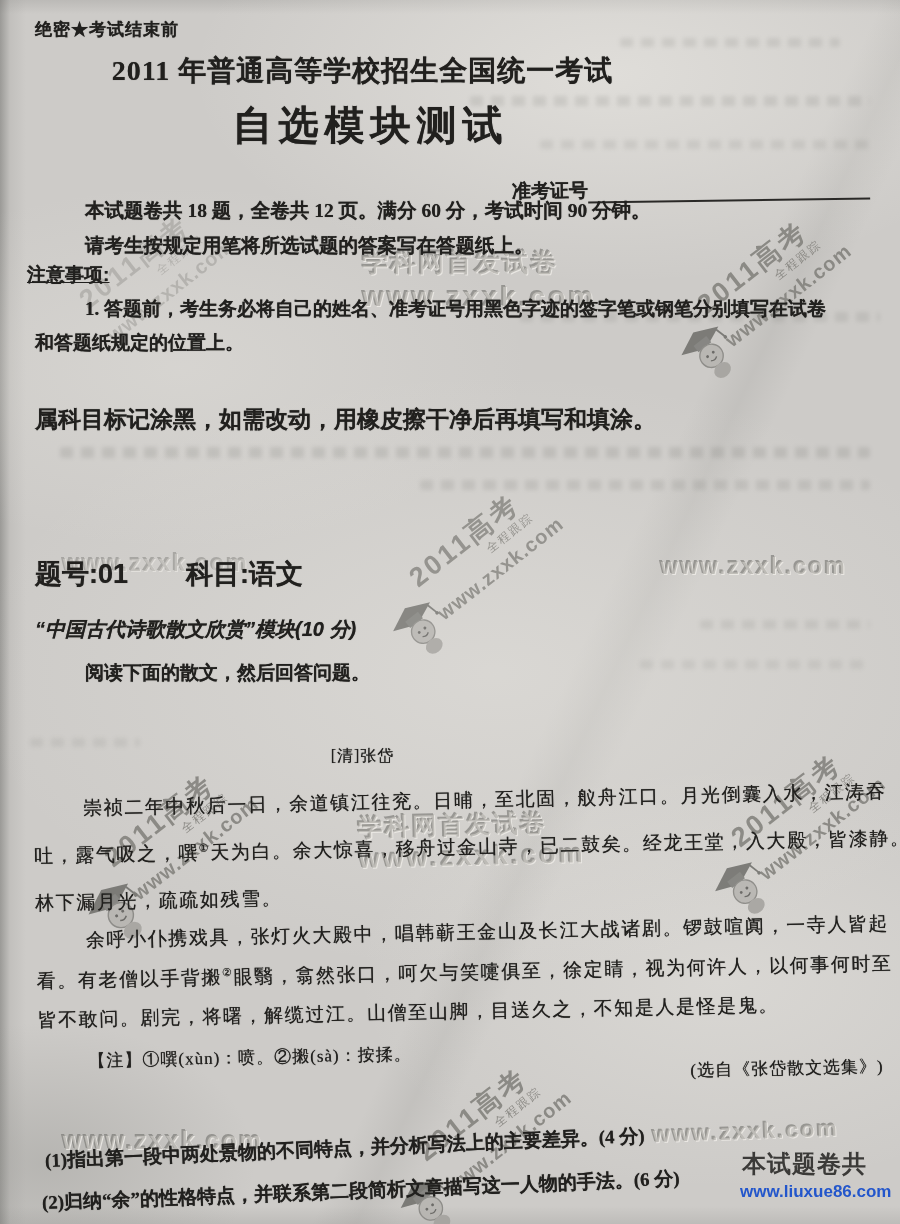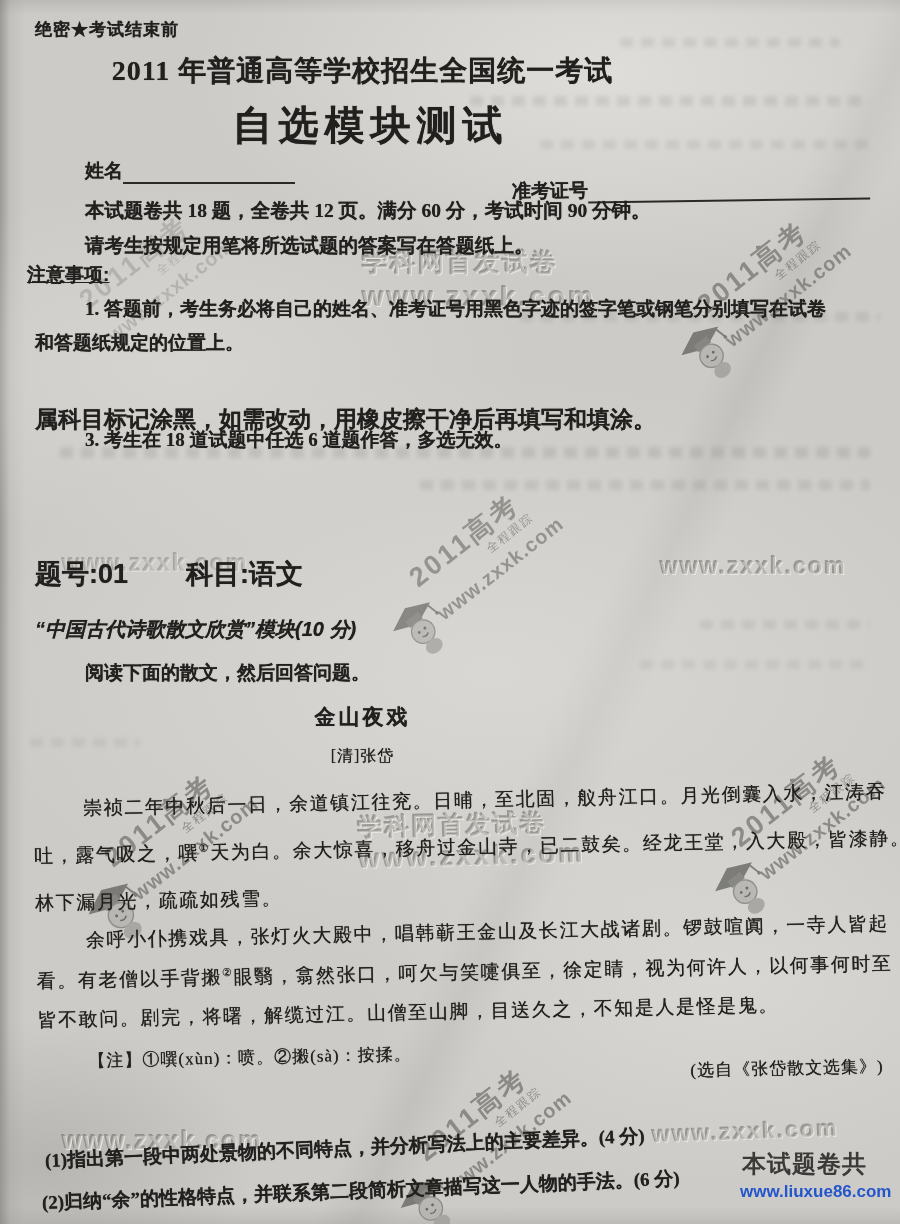--- a/index.html
+++ b/index.html
@@ -158,44 +158,39 @@
     <div class="wm-track">全程跟踪</div>
     <div class="wm-url">www.zxxk.com</div>
   </div>
 
   <div class="abs ink sans b" style="left:35px;top:18px;font-size:17px;letter-spacing:1px;">绝密★考试结束前</div>
 
   <div class="abs ink b center" style="top:52px;font-size:28px;letter-spacing:1px;">2011 年普通高等学校招生全国统一考试</div>
 
   <div class="abs ink sans b center" style="top:98px;font-size:40px;letter-spacing:6px;padding-left:8px;">自选模块测试</div>
 
-  <div class="abs ink b nowrap" style="left:85px;top:158px;font-size:19px;">
-    <span>姓名</span><span class="blank-line" style="width:172px;"></span>
-  </div>
   <div class="abs ink b nowrap" style="left:512px;top:176px;font-size:19px;transform:rotate(-0.8deg);">
     <span>准考证号</span><span class="blank-line" style="width:282px;"></span>
   </div>
 
   <div class="abs ink b nowrap" style="left:85px;top:197px;font-size:19.5px;">本试题卷共 18 题，全卷共 12 页。满分 60 分，考试时间 90 分钟。</div>
   <div class="abs ink b nowrap" style="left:85px;top:232px;font-size:19.5px;">请考生按规定用笔将所选试题的答案写在答题纸上。</div>
 
   <div class="abs ink sans b" style="left:27px;top:262px;font-size:19px;text-decoration:underline;">注意事项:</div>
 
   <div class="abs ink b nowrap" style="left:85px;top:296px;font-size:19px;">1. 答题前，考生务必将自己的姓名、准考证号用黑色字迹的签字笔或钢笔分别填写在试卷</div>
   <div class="abs ink b nowrap" style="left:35px;top:330px;font-size:19px;">和答题纸规定的位置上。</div>
   <div class="abs ink b nowrap" style="left:35px;top:404px;font-size:23px;">属科目标记涂黑，如需改动，用橡皮擦干净后再填写和填涂。</div>
-  <div class="abs ink b nowrap" style="left:85px;top:427px;font-size:19px;">3. 考生在 18 道试题中任选 6 道题作答，多选无效。</div>
 
   <div class="abs ink sans b nowrap" style="left:35px;top:556px;font-size:27px;">
     <span>题号:01</span><span style="display:inline-block;width:58px;"></span><span>科目:语文</span>
   </div>
   <div class="abs ink sans b nowrap" style="left:35px;top:616px;font-size:20px;font-style:italic;">“中国古代诗歌散文欣赏”模块(10 分)</div>
   <div class="abs ink nowrap b" style="left:85px;top:660px;font-size:19px;">阅读下面的散文，然后回答问题。</div>
 
-  <div class="abs ink b center" style="top:703px;font-size:21px;letter-spacing:3px;">金山夜戏</div>
   <div class="abs ink center" style="top:746px;font-size:16px;letter-spacing:1px;">[清]张岱</div>
 
   <div class="abs" style="left:0;top:0;width:900px;height:1224px;transform:rotate(-1.2deg);transform-origin:60px 900px;">
     <div class="abs ink prose" style="left:85px;top:796px;">崇祯二年中秋后一日，余道镇江往兖。日晡，至北固，舣舟江口。月光倒囊入水，江涛吞</div>
     <div class="abs ink prose" style="left:35px;top:843px;"><span>吐，露气吸之，噀</span><sup>①</sup><span>天为白。余大惊喜，移舟过金山寺，已二鼓矣。经龙王堂，入大殿，皆漆静。</span></div>
     <div class="abs ink prose" style="left:35px;top:890px;">林下漏月光，疏疏如残雪。</div>
     <div class="abs ink prose" style="left:85px;top:928px;">余呼小仆携戏具，张灯火大殿中，唱韩蕲王金山及长江大战诸剧。锣鼓喧阗，一寺人皆起</div>
     <div class="abs ink prose" style="left:35px;top:968px;"><span>看。有老僧以手背摋</span><sup>②</sup><span>眼翳，翕然张口，呵欠与笑嚏俱至，徐定睛，视为何许人，以何事何时至，</span></div>
     <div class="abs ink prose" style="left:35px;top:1007px;">皆不敢问。剧完，将曙，解缆过江。山僧至山脚，目送久之，不知是人是怪是鬼。</div>
     <div class="abs ink nowrap" style="left:85px;top:1050px;font-size:17px;letter-spacing:1px;">【注】①噀(xùn)：喷。②摋(sà)：按揉。</div>

